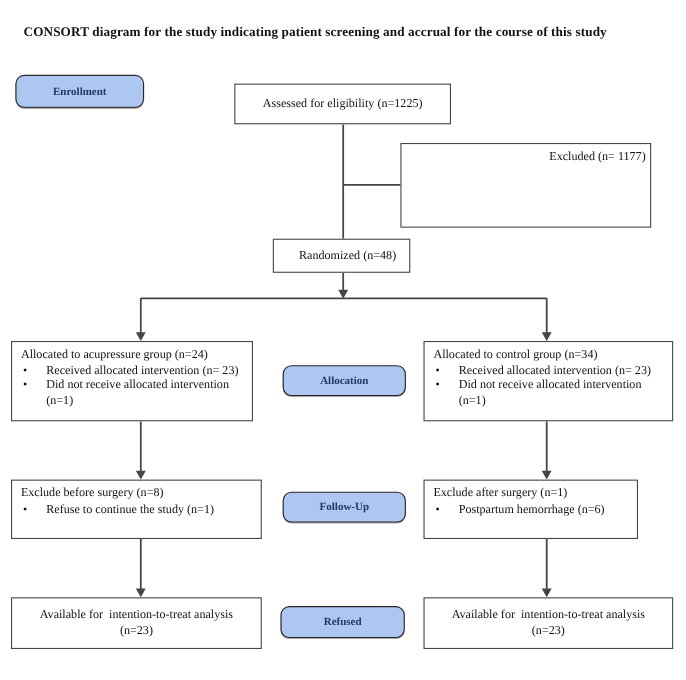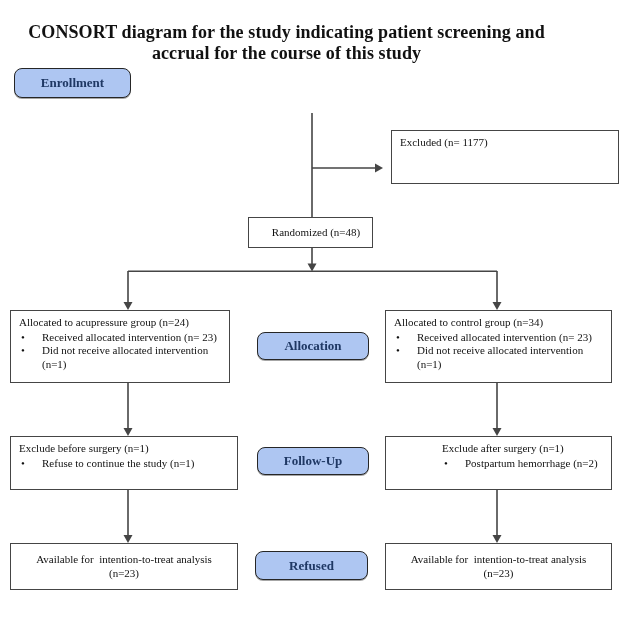--- a/index.html
+++ b/index.html
@@ -18,21 +18,21 @@
   }
   .canvas{
     position:relative;
     width:624px;height:618px;
     background:var(--bg);
     overflow:hidden;
   }
   .title{
     position:absolute;top:22px;left:0;width:573px;
     text-align:center;
-    font-size:18px;font-weight:bold;
+    font-size:12px;font-weight:bold;
     letter-spacing:.1px;
   }
   .connector-layer{
     position:absolute;top:0;left:0;width:624px;height:618px;
     pointer-events:none;
   }
   .connector-layer line{stroke:var(--line);stroke-width:1.6;}
   .connector-layer polygon{fill:var(--line);}
   .flowbox{
     position:absolute;
@@ -67,33 +67,33 @@
     width:100%;height:100%;text-align:center;
     white-space:pre-wrap;
   }
   .stagebox{
     position:absolute;
     background:var(--stage-fill);
     border:1.6px solid #262626;
     border-radius:8px;
     display:flex;align-items:center;justify-content:center;
     color:var(--stage-text);
-    font-size:13px;font-weight:bold;
+    font-size:10px;font-weight:bold;
     box-shadow:0 1px 0 rgba(0,0,0,.35);
   }
   
   #box-enrollment{left:14px;top:68px;width:117px;height:30px;}
   #box-assessed{left:213px;top:76px;width:197px;height:37px;}
-  #box-excluded{left:391px;top:130px;width:228px;height:54px;}
+  #box-excluded{left:364px;top:130px;width:228px;height:77px;text-align:right;}
   #box-randomized{left:248px;top:217px;width:125px;height:31px;padding-left:11px;}
   #box-alloc-acupressure{left:10px;top:310px;width:220px;height:73px;}
   #box-alloc-control{left:385px;top:310px;width:227px;height:73px;}
   #box-stage-allocation{left:257px;top:332px;width:112px;height:28px;}
   #box-fu-acupressure{left:10px;top:436px;width:228px;height:54px;}
-  #box-fu-control{left:385px;top:436px;width:227px;height:54px;padding-left:48px;}
+  #box-fu-control{left:385px;top:436px;width:195px;height:54px;}
   #box-stage-followup{left:257px;top:447px;width:112px;height:28px;}
   #box-an-acupressure{left:10px;top:543px;width:228px;height:47px;}
   #box-an-control{left:385px;top:543px;width:227px;height:47px;}
   #box-stage-analysis{left:255px;top:551px;width:113px;height:29px;}
 </style>
 </head>
 <body>
 
 <div class="canvas">
 
@@ -146,20 +146,23 @@
   <div class="stagebox" id="box-stage-followup">
     <span>Follow-Up</span>
   </div>
   <div class="stagebox" id="box-stage-allocation">
     <span>Allocation</span>
   </div>
   <div class="stagebox" id="box-stage-analysis">
     <span>Refused</span>
   </div>
 
+  <div class="flowbox centered" id="box-assessed">
+    <span>Assessed for eligibility (n=1225)</span>
+  </div>
 
   <div class="flowbox" id="box-excluded">
     <div class="heading">Excluded (n= 1177)</div>
   </div>
 
   <div class="flowbox centered" id="box-randomized">
     <span>Randomized (n=48)</span>
   </div>
 
   <div class="flowbox" id="box-alloc-acupressure">
@@ -172,30 +175,30 @@
 
   <div class="flowbox" id="box-alloc-control">
     <div class="heading">Allocated to control group (n=34)</div>
     <ul>
       <li>Received allocated intervention (n= 23)</li>
       <li>Did not receive allocated intervention (n=1)</li>
     </ul>
   </div>
 
   <div class="flowbox" id="box-fu-acupressure">
-    <div class="heading">Exclude before surgery (n=1)</div>
+    <div class="heading">Exclude before surgery (n=8)</div>
     <ul>
       <li>Refuse to continue the study (n=1)</li>
     </ul>
   </div>
 
   <div class="flowbox" id="box-fu-control">
     <div class="heading">Exclude after surgery (n=1)</div>
     <ul>
-      <li>Postpartum hemorrhage (n=2)</li>
+      <li>Postpartum hemorrhage (n=6)</li>
     </ul>
   </div>
 
   <div class="flowbox" id="box-an-acupressure">
     <div class="analysis-lines">
       <span>Available for  intention-to-treat analysis</span>
       <span>(n=23)</span>
     </div>
   </div>
 

